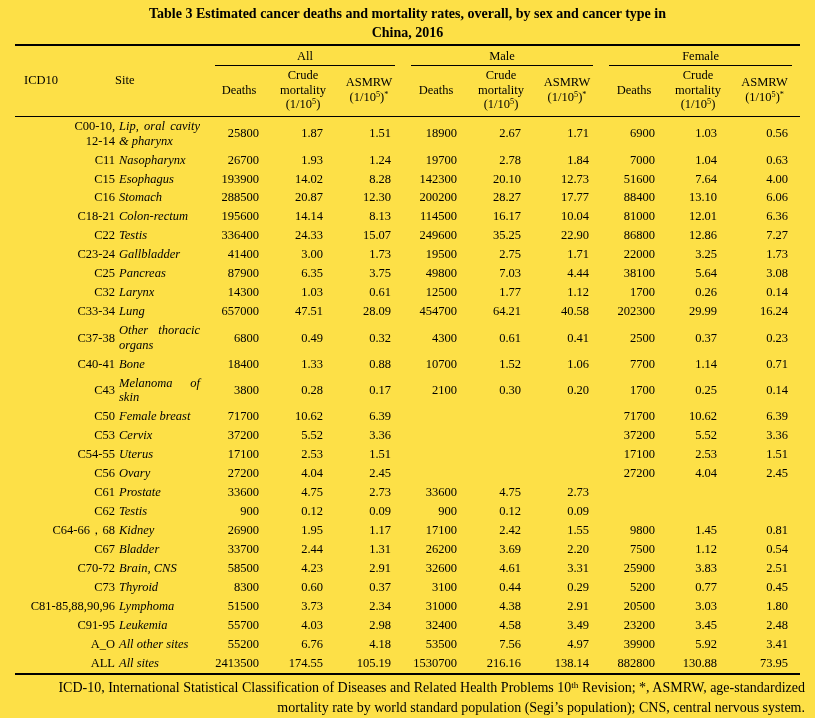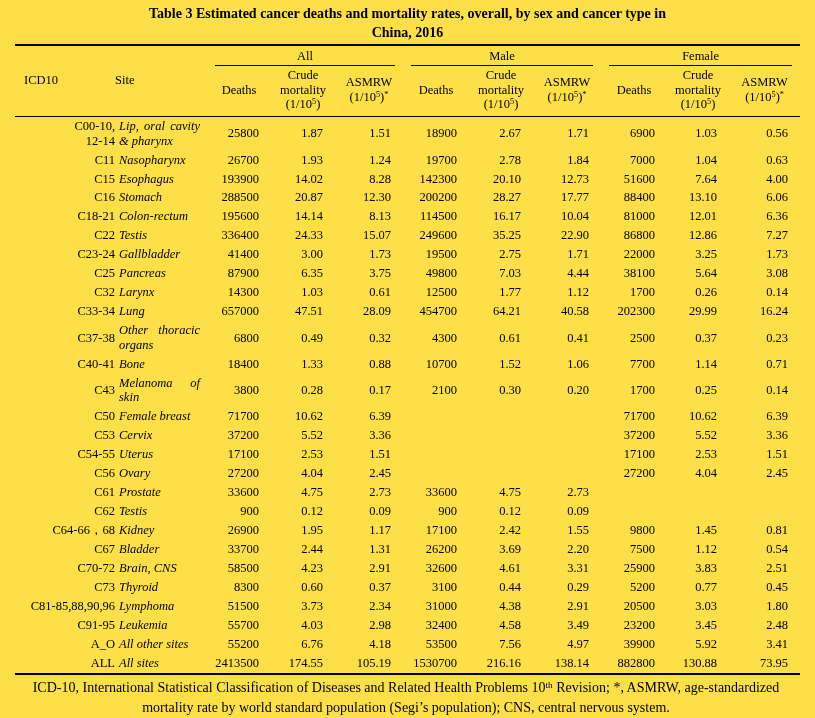--- a/index.html
+++ b/index.html
@@ -33,21 +33,21 @@
   sup.s {
     font-size: 0.66em; line-height: 0; vertical-align: baseline;
     position: relative; top: -0.45em;
   }
   tbody td { padding: 2.2px 0; line-height: 14.6px; vertical-align: middle; }
   td.icd { text-align: right; padding-left: 9px; white-space: pre-line; }
   td.site { text-align: justify; padding-left: 4px; padding-right: 7px; font-style: italic; }
   td.num { text-align: right; padding-right: 12px; font-variant-numeric: tabular-nums; }
   .footnote {
     margin: 3px 10px 0 7px; font-size: 14px; line-height: 20.5px;
-    text-align: center;
+    text-align: right;
   }
 </style>
 </head>
 <body>
 
 <div class="page">
 
   <div class="title-block">
     <div class="title-line">Table 3 Estimated cancer deaths and mortality rates, overall, by sex and cancer type in</div>
     <div class="title-line">China, 2016</div>

